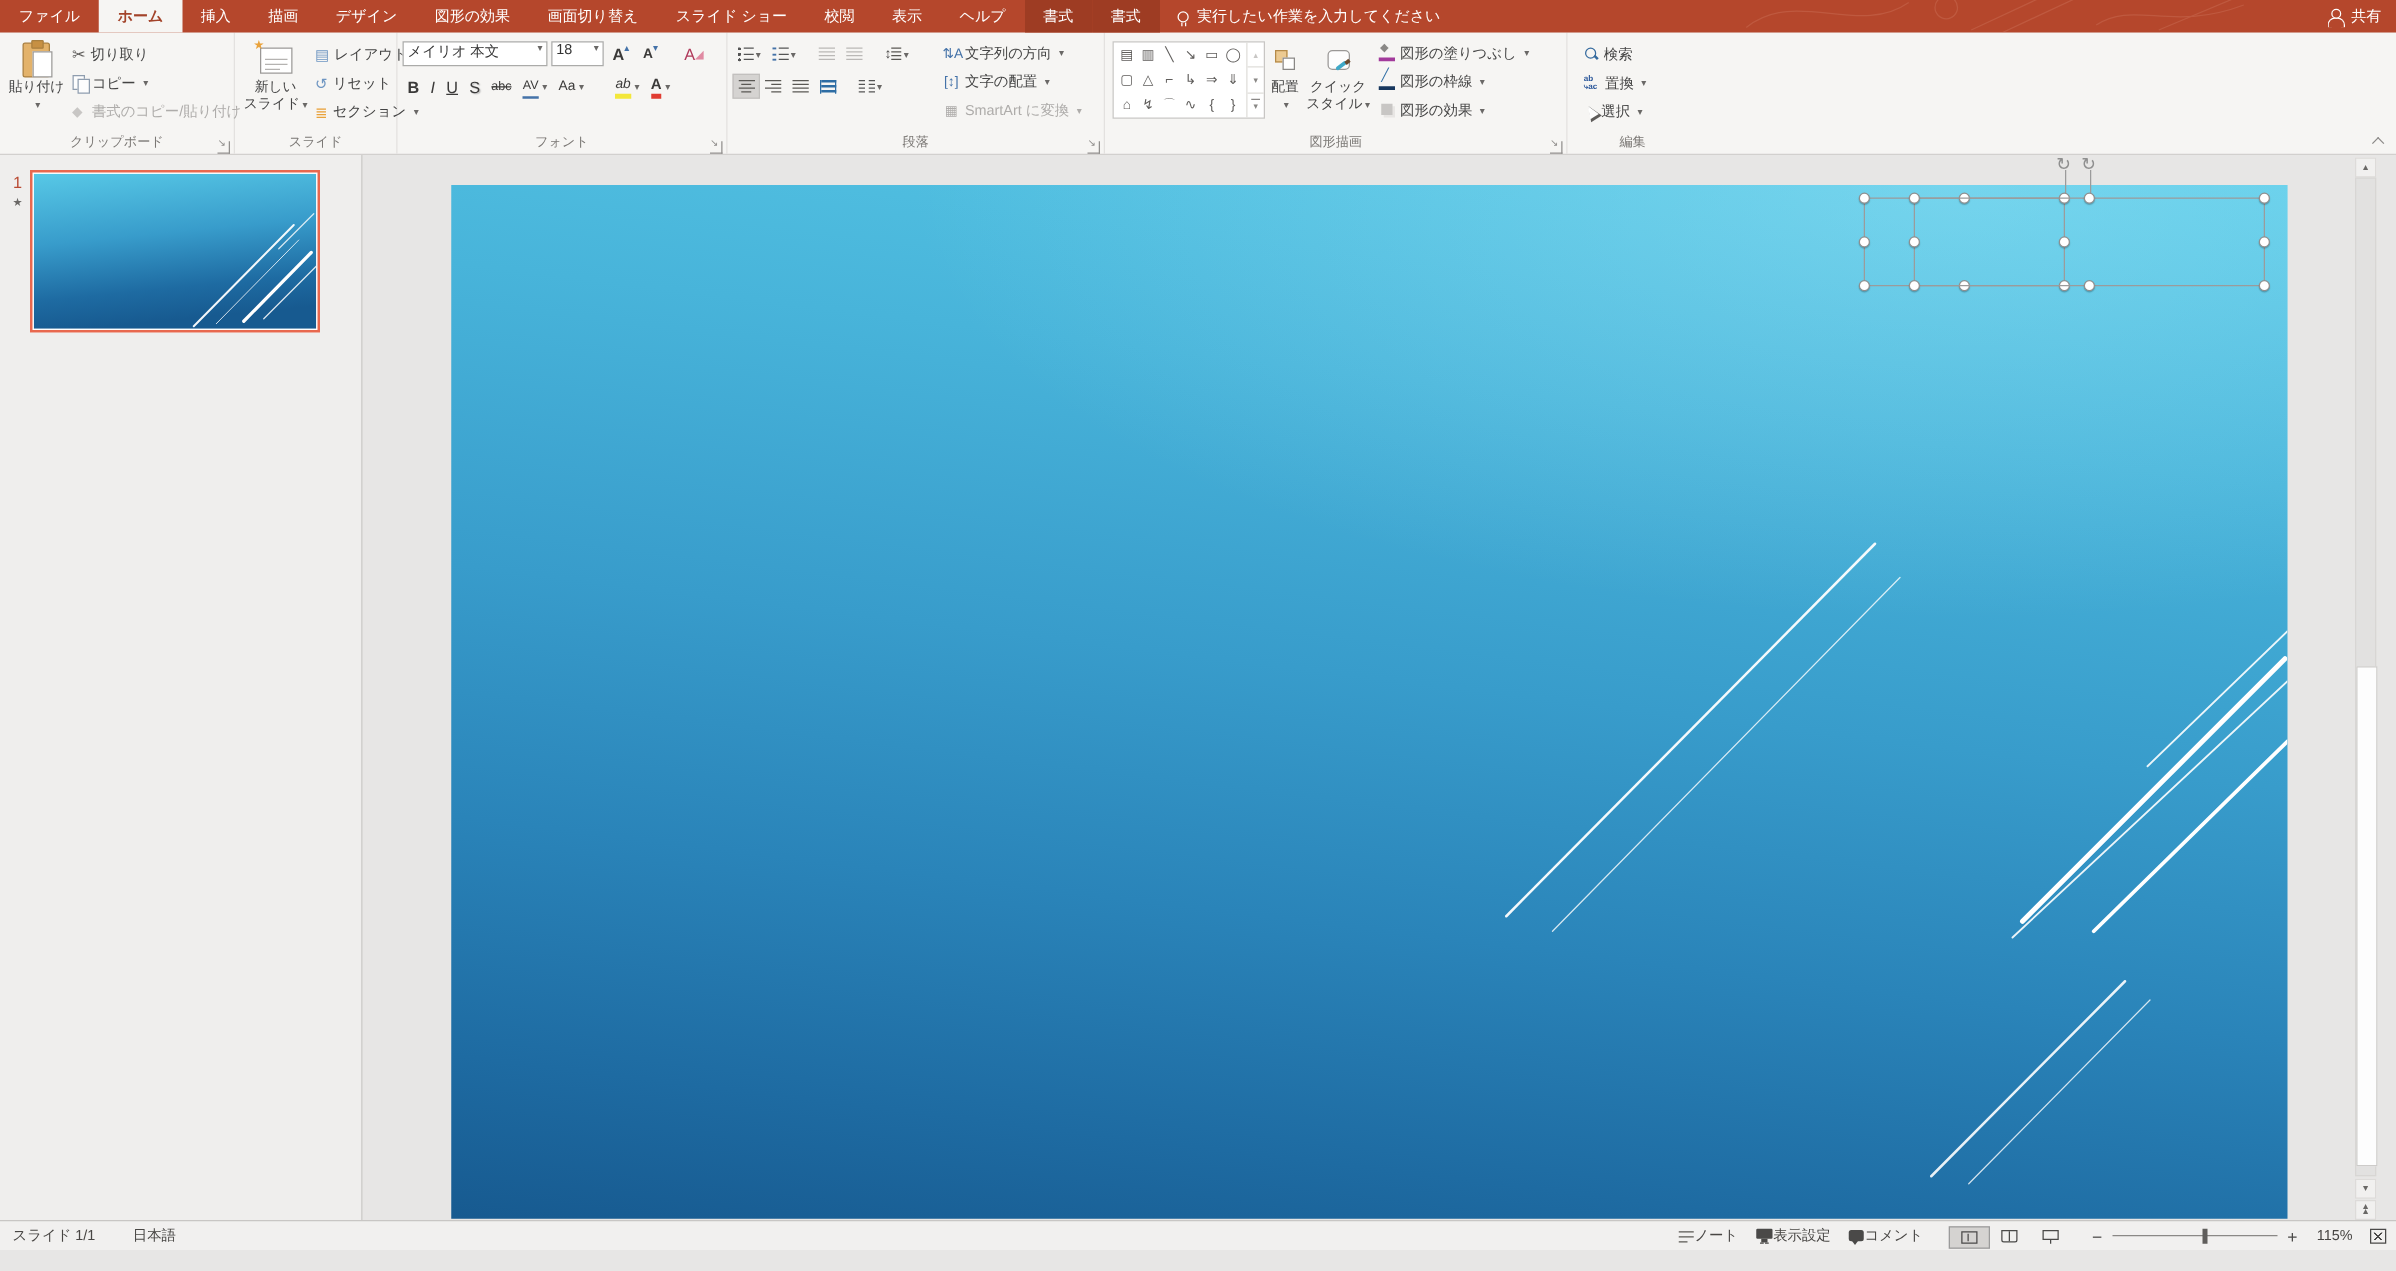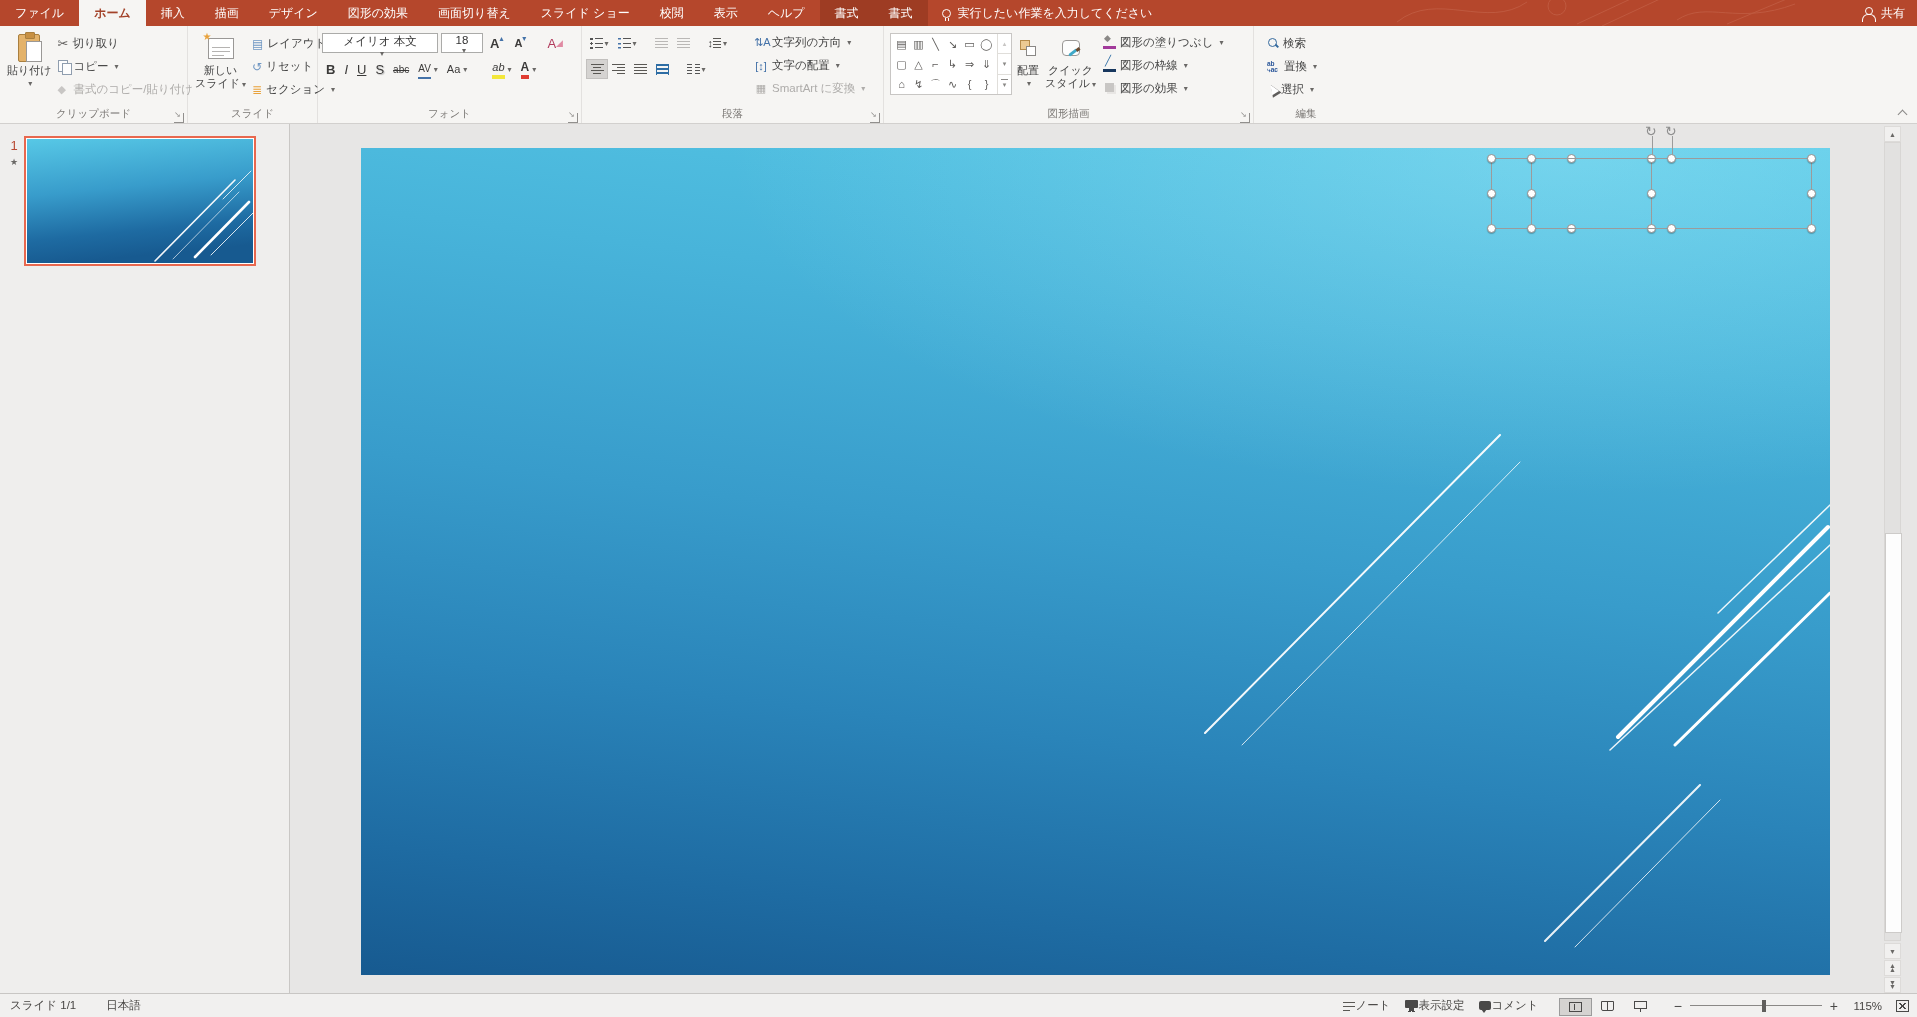--- a/index.html
+++ b/index.html
@@ -58,22 +58,22 @@
   .ic-newslide::before { content:""; position:absolute; left:3px; top:8px; width:18px; height:9px;
     background:linear-gradient(#b5b3b1,#b5b3b1) 0 0/18px 1px no-repeat,linear-gradient(#b5b3b1,#b5b3b1) 0 4px/18px 1px no-repeat,linear-gradient(#b5b3b1,#b5b3b1) 0 8px/12px 1px no-repeat; }
   .ic-newslide::after { content:"\2605"; position:absolute; left:-6px; top:-9px; color:#e9a23b; font-size:10px; }
   .ic-layout { color:#6f96c2; font-size:12px; }
   .ic-reset { color:#6f96c2; font-size:12px; }
   .ic-section { color:#e9a23b; font-size:12px; }
 
   
   .fontrows { display:flex; flex-direction:column; gap:6px; padding-top:3px; }
   .frow { display:flex; align-items:center; }
-  .combo { height:20px; background:#fff; border:1px solid #abaBa9; border:1px solid #ababa9; display:flex; align-items:center;
-    font-size:11.5px; color:#333; padding:0 3px; justify-content:space-between;flex-direction:column; }
+  .combo { height:20px; background:#fff; border:1px solid #abaBa9; border:1px solid #ababa9; display:flex; 
+    font-size:11.5px; color:#333; padding:0 3px; justify-content:space-between; }
   .combo .caret { margin-left:4px; }
   .fbtn { display:flex; align-items:flex-end; padding:0 4px; font-size:13px; color:#3b3a39; height:20px; align-items:center; }
   .grow-a { font-weight:bold; font-size:13px; position:relative; }
   .sup { font-size:8px; color:#4472a8; position:relative; top:-5px; left:0px; }
   .u-bar { text-decoration:underline; }
   .hl-ab { font-size:11px; font-style:italic; border-bottom:4px solid #f3e73a; line-height:12px; }
   .fc-a { font-size:12px; font-weight:bold; border-bottom:4px solid #e03c31; line-height:12px; }
   .strike { text-decoration:line-through; font-size:10px; }
   .avic { font-size:10px; border-bottom:2px solid #4472a8; }
 
@@ -165,21 +165,21 @@
   
   .vscroll { position:absolute; right:16px; top:0; width:17px; height:100%; background:#e7e6e5; }
   .sbtn { position:absolute; left:0; width:17px; height:16px; background:#f1f0ef; border:1px solid #dddbd9;
     display:flex; align-items:center; justify-content:center; font-size:7px; color:#6a6866; }
   .strack { position:absolute; left:0; top:18px; bottom:52px; width:17px; background:#e2e1e0; border:1px solid #d8d6d4; }
   .sthumb { position:absolute; left:0; width:17px; background:#fdfdfd; border:1px solid #cdcbc9; }
   .dblarrow { font-size:10px; line-height:8px; letter-spacing:0; display:flex; flex-direction:column; align-items:center; }
   .dblarrow i { font-style:normal; font-size:7px; line-height:4.5px; }
 
   
-  .status { position:absolute; left:0; bottom:0; width:100%; height:24px; background:#f1f0ef;
+  .status { position:absolute; left:0; bottom:17px; width:100%; height:24px; background:#f1f0ef;
     border-top:1px solid #c8c6c4; display:flex; align-items:center; font-size:11.5px; color:#484644; z-index:30; }
   .sleft { display:flex; gap:30px; padding-left:10px; flex:1; }
   .sright { display:flex; align-items:center; gap:14px; padding-right:8px; }
   .sbtn2 { display:flex; align-items:center; gap:1px; white-space:nowrap; }
   .i-notes { width:12px; height:10px; background:linear-gradient(#5a5854,#5a5854) 0 1px/12px 1.4px no-repeat,linear-gradient(#5a5854,#5a5854) 0 5px/12px 1.4px no-repeat,linear-gradient(#5a5854,#5a5854) 0 9px/7px 1.4px no-repeat; }
   .i-disp { width:13px; height:11px; position:relative; }
   .i-disp::before { content:""; position:absolute; left:0; top:0; width:13px; height:8px; background:#4a4948; border-radius:1px; }
   .i-disp::after { content:""; position:absolute; left:4px; top:8px; width:5px; height:3px; background:#4a4948; box-shadow:-2px 2px 0 -1px #4a4948,2px 2px 0 -1px #4a4948; }
   .i-comment { width:12px; height:9px; background:#4a4948; border-radius:2px; position:relative; }
   .i-comment::after { content:""; position:absolute; left:2px; bottom:-3px; border-left:3px solid transparent; border-right:3px solid transparent; border-top:4px solid #4a4948; }

